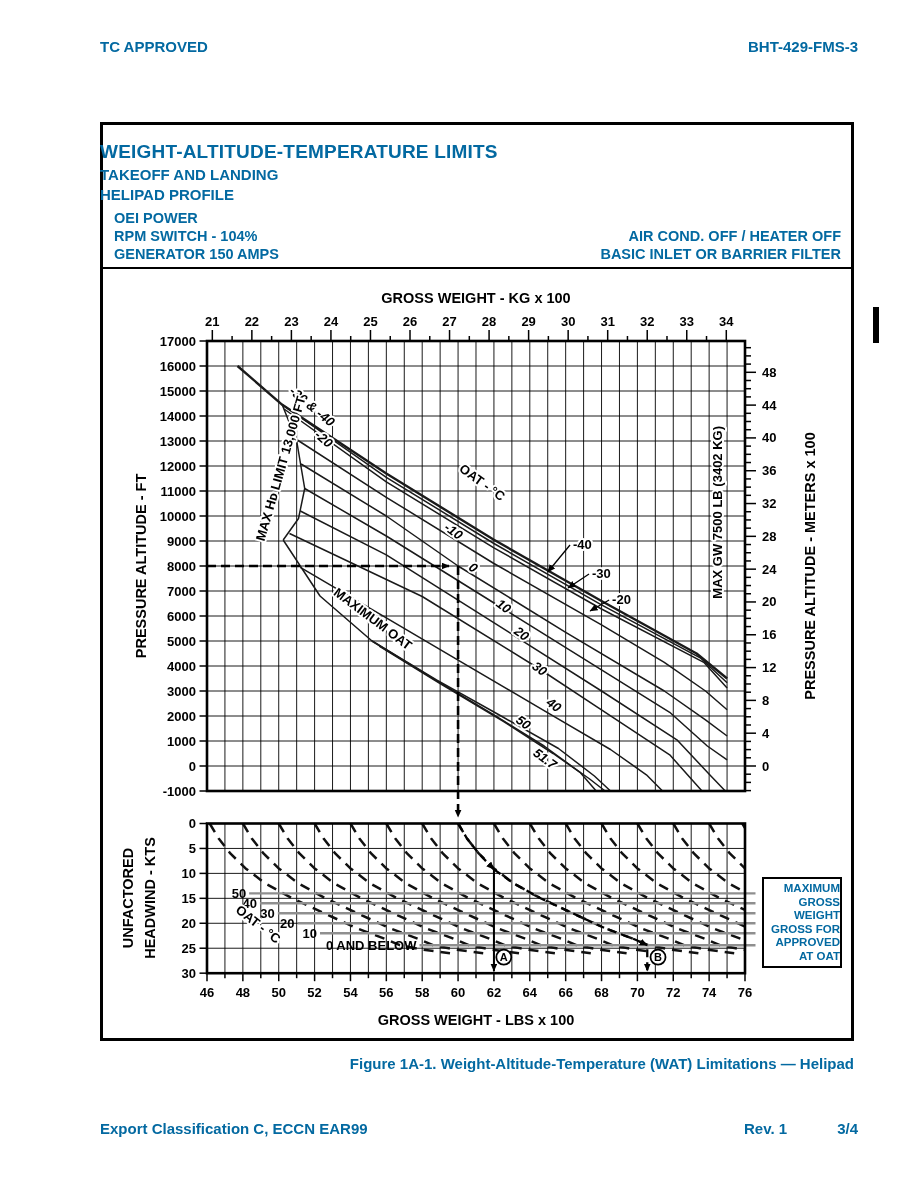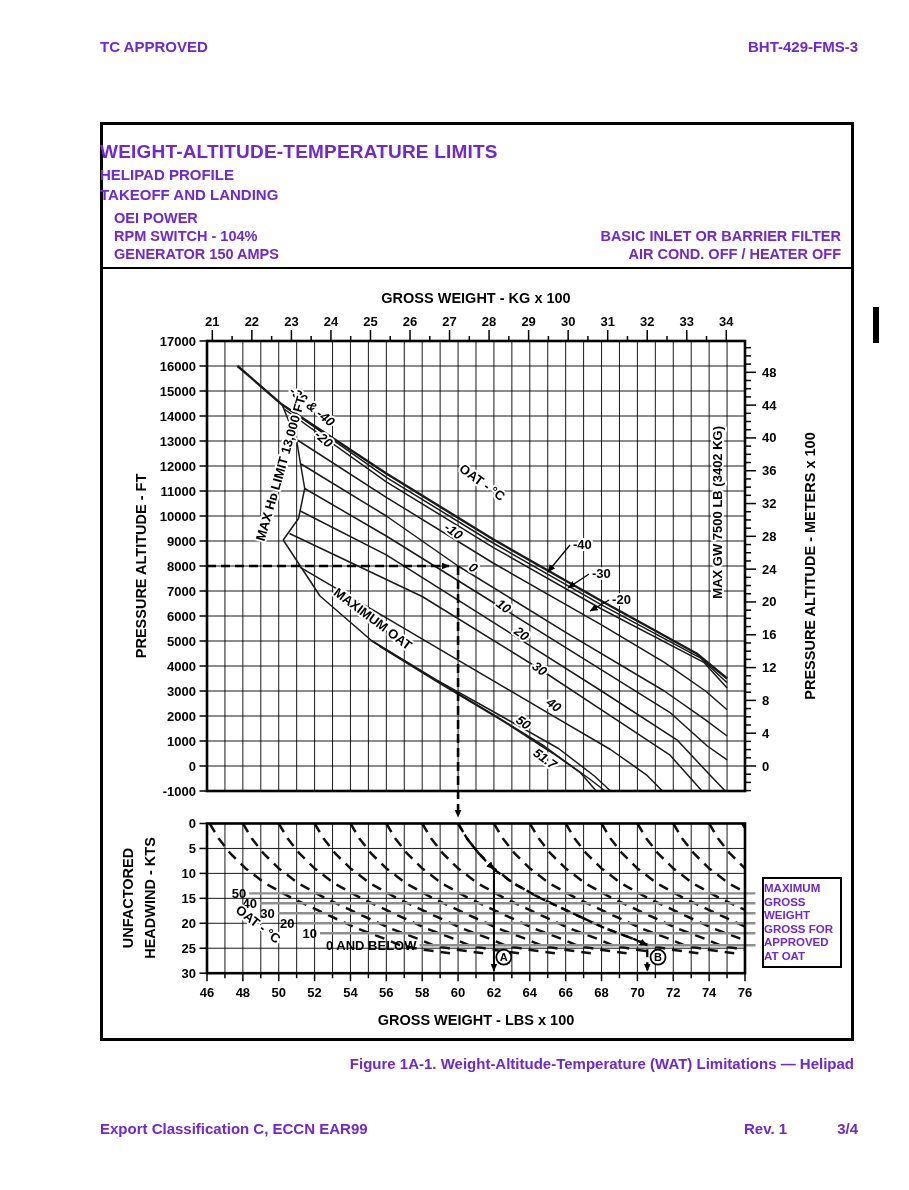--- a/index.html
+++ b/index.html
@@ -1,28 +1,28 @@
 <!DOCTYPE html>
 <html><head>
 <meta charset="utf-8">
 <style>
   html,body{margin:0;padding:0;background:#fff;}
   .page{position:relative;width:909px;height:1147px;background:#fff;overflow:hidden;
-        font-family:"Liberation Sans",sans-serif;color:#6d28d9;}
+        font-family:"Liberation Sans",sans-serif;color:#0369a1;}
   .hdr{position:absolute;left:100px;right:51px;top:38px;display:flex;
        justify-content:space-between;font-weight:bold;font-size:15px;}
   .panel{position:absolute;left:100px;top:122px;width:748px;height:913px;border:3px solid #000;}
   .tdiv{position:absolute;left:100px;top:267px;width:754px;border-top:2.5px solid #000;}
   .titlewrap{position:absolute;left:100px;top:141px;width:754px;text-align:left;font-weight:bold;}
   .t1{font-size:19px;letter-spacing:.2px;}
   .t2{font-size:15px;margin-top:3px;}
   .condleft{position:absolute;left:114px;top:209px;font-weight:bold;font-size:14.5px;line-height:18px;}
   .condright{position:absolute;right:68px;top:227px;font-weight:bold;font-size:14.5px;line-height:18px;text-align:right;}
   .sidenote{position:absolute;left:762px;top:877px;width:76px;border:2px solid #000;background:#fff;
-            font-weight:bold;font-size:11.5px;line-height:13.5px;text-align:left;padding:3px 0;}
+            font-weight:bold;font-size:11.5px;line-height:13.5px;text-align:right;padding:3px 0;}
   .changebar{position:absolute;left:873px;top:307px;width:6px;height:36px;background:#000;}
   .caption{position:absolute;left:100px;top:1055px;width:754px;text-align:right;
            font-weight:bold;font-size:15px;}
   .footer span{position:absolute;top:1120px;font-weight:bold;font-size:15px;white-space:nowrap;text-align:center;}
   .f-left{left:100px;} .f-date{left:625px;margin-top:44px;} .f-rev{left:744px;} .f-page{right:51px;}
   svg{position:absolute;left:101px;top:270px;width:753px;height:771px;}
   .grid{stroke:#000;stroke-width:0.9;}
   .frame{fill:none;stroke:#000;stroke-width:2.6;}
   .tick{stroke:#000;stroke-width:1.5;}
   .tl{font:bold 13px "Liberation Sans",sans-serif;fill:#000;}
@@ -47,32 +47,32 @@
 
   <div class="hdr">
     <span>TC APPROVED</span>
     <span>BHT-429-FMS-3</span>
   </div>
 
   <div class="panel"></div>
 
   <div class="titlewrap">
     <div class="t1">WEIGHT-ALTITUDE-TEMPERATURE LIMITS</div>
+    <div class="t2">TAKEOFF AND LANDING</div>
     <div class="t2">HELIPAD PROFILE</div>
-    <div class="t2">TAKEOFF AND LANDING</div>
   </div>
 
   <div class="condleft">
     <div>OEI POWER</div>
     <div>RPM SWITCH - 104%</div>
     <div>GENERATOR 150 AMPS</div>
   </div>
   <div class="condright">
+    <div>AIR COND. OFF  /  HEATER OFF</div>
     <div>BASIC INLET OR BARRIER FILTER</div>
-    <div>AIR COND. OFF  /  HEATER OFF</div>
   </div>
 
   <div class="tdiv"></div>
 
   <svg viewBox="101 270 753 771" xmlns="http://www.w3.org/2000/svg">
     <defs>
       <marker id="mArr" markerUnits="userSpaceOnUse" markerWidth="10" markerHeight="9" refX="7.5" refY="3.5" orient="auto">
         <path d="M0 0 L8 3.5 L0 7 Z" fill="#000"></path>
       </marker>
       <clipPath id="clipLower">

